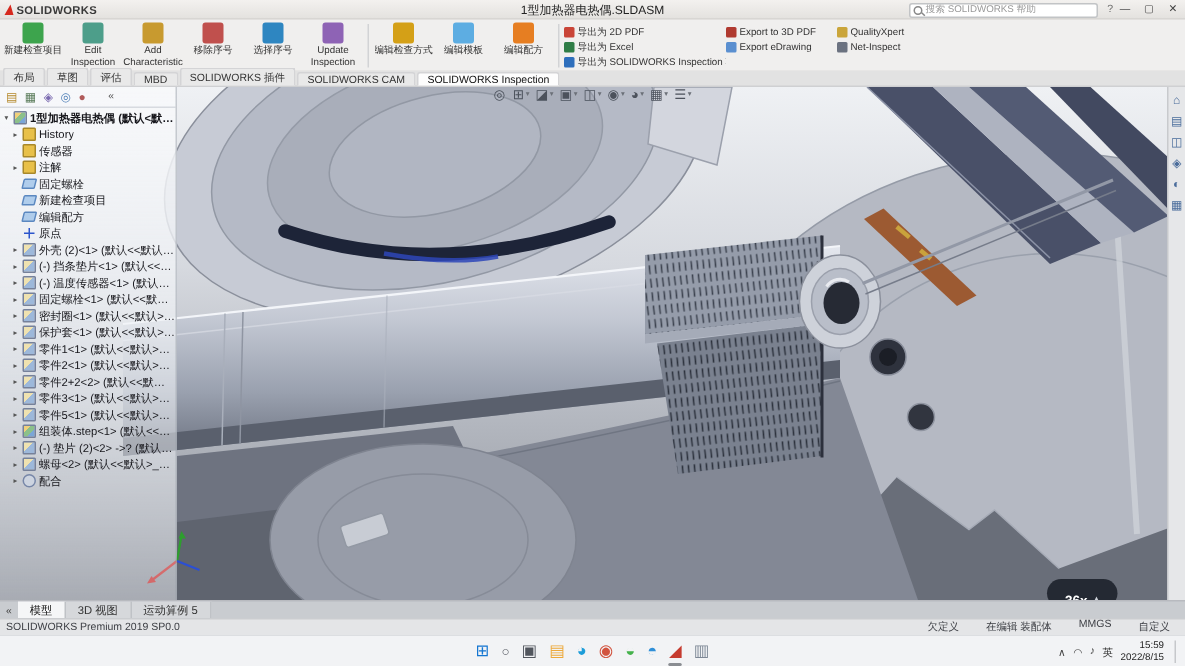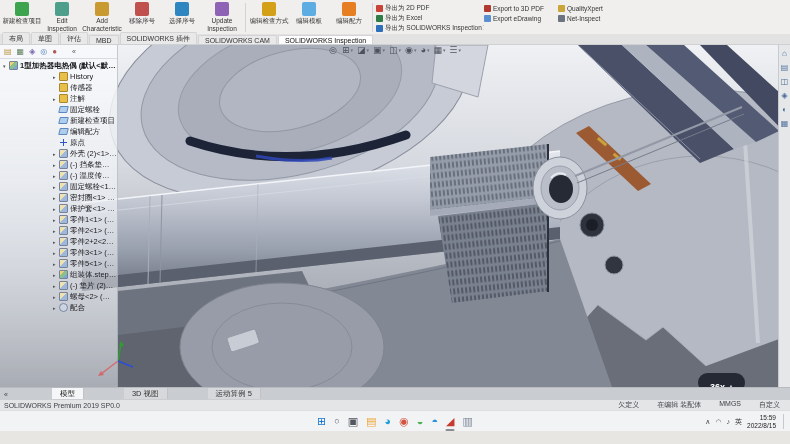--- a/index.html
+++ b/index.html
@@ -67,21 +67,21 @@
   .panel-tabs{height:13px;display:flex;align-items:center;gap:5px;padding-left:4px;border-bottom:1px solid rgba(170,175,185,0.4);font-size:8px;line-height:1;}
   .panel-tabs span{cursor:default;}
   [data-name="featuremanager-tab-icon"]{color:#b5892b;}
   [data-name="propertymanager-tab-icon"]{color:#5a7c5a;}
   [data-name="configurationmanager-tab-icon"]{color:#7a6ab0;}
   [data-name="dimxpert-tab-icon"]{color:#4a7cb5;}
   [data-name="displaymanager-tab-icon"]{color:#b05a5a;}
   [data-name="collapse-panel-icon"]{color:#555;margin-left:10px;font-size:7px;}
   .tree{padding-top:1px;}
   .tree-row{display:flex;align-items:center;height:11px;padding-left:3px;white-space:nowrap;overflow:hidden;}
-  .tree-row.child{padding-left:9px;margin-left:44px;}
+  .tree-row.child{padding-left:9px;}
   .tree-row .arrow{width:6px;font-size:5px;color:#555;flex:none;}
   .t-ico{width:9px;height:9px;flex:none;margin-right:2px;border-radius:1px;box-sizing:border-box;}
   .t-lbl{font-size:7.5px;color:#17171c;overflow:hidden;text-overflow:ellipsis;}
   .tree-root .t-lbl{font-weight:bold;}
   [data-icon="history"],[data-icon="sensor"],[data-icon="annotations"]{background:#e8c049;border:1px solid #a8882a;}
   [data-icon="plane"]{background:rgba(140,185,230,0.65);border:1px solid #5b88c0;transform:skewX(-14deg);height:7px;}
   [data-icon="origin"]{background:linear-gradient(#2b55cc,#2b55cc) center/7px 1px no-repeat,linear-gradient(#2b55cc,#2b55cc) center/1px 7px no-repeat;}
   [data-icon="part"]{background:linear-gradient(135deg,#efe2b0 45%,#9db8da 45%);border:1px solid #76819a;}
   [data-icon="assembly"]{background:linear-gradient(135deg,#f0d07a 33%,#8cc08a 33% 66%,#7aa6d8 66%);border:1px solid #76819a;}
   [data-icon="mates"]{background:#cdd4e0;border:1px solid #7787a8;border-radius:50%;}
@@ -92,21 +92,21 @@
 
   
   .zoom-badge{position:absolute;left:698px;top:307px;width:47px;height:19px;background:rgba(25,29,39,0.85);border-radius:10px;display:flex;align-items:flex-end;justify-content:center;gap:4px;z-index:4;margin-top:21px;}
   .zb-text{font-size:9px;font-weight:bold;color:#fff;}
   .zb-arrows{display:flex;flex-direction:column;font-size:4px;line-height:4px;color:#cfd3da;}
 
   
   .doc-tabs{height:12px;background:#c9ccd0;border-top:1px solid #b8babf;display:flex;align-items:flex-end;box-sizing:border-box;}
   .dt-arrows{padding:0 4px 1px 4px;font-size:7px;color:#444;}
   .dt-list{display:flex;align-items:flex-end;height:100%;}
-  .doc-tab{padding:1px 8px 0 8px;background:#d6d8db;border-right:1px solid #bfc2c6;color:#333;font-size:7.5px;height:11px;box-sizing:border-box;margin-left:40px;}
+  .doc-tab{padding:1px 8px 0 8px;background:#d6d8db;border-right:1px solid #bfc2c6;color:#333;font-size:7.5px;height:11px;box-sizing:border-box;}
   .doc-tab:nth-of-type(1){background:#f5f6f7;color:#111;}
 
   
   .statusbar{height:11px;background:#e4e5e7;border-top:1px solid #cbcdd0;display:flex;align-items:center;font-size:7px;color:#3e4046;padding:0 4px;box-sizing:border-box;}
   .sb-left{flex:1;}
   .sb-items{display:flex;margin-right:6px;}
   .sb-items span{margin-left:18px;}
 
   
   .taskbar{height:21px;background:#f2f3f5;border-top:1px solid #dcdee1;position:relative;display:flex;align-items:center;justify-content:center;gap:8px;box-sizing:border-box;}
@@ -125,20 +125,38 @@
   .tray{position:absolute;right:4px;top:0;height:21px;display:flex;align-items:center;gap:5px;font-size:7px;color:#333;}
   .tray .glyph{font-size:7px;color:#444;}
   .clock{text-align:right;font-size:6.5px;line-height:7.5px;color:#222;}
   .show-desktop{width:2px;height:15px;border-left:1px solid #c6c8cb;margin-left:2px;}
 </style>
 </head>
 <body>
 
 <div class="app" data-name="solidworks-window">
 
+  <div class="titlebar" data-name="title-bar">
+    <div class="brand" data-name="app-brand">
+      <span class="sw-logo" data-name="solidworks-logo-icon"></span>
+      <span class="brand-name" data-name="brand-name">SOLIDWORKS</span>
+    </div>
+    <div class="tb-title" data-name="document-title">1型加热器电热偶.SLDASM</div>
+    <div class="search-box" data-name="help-search-box">
+      <span class="mag" data-name="search-icon"></span>
+      <input class="search-input" data-name="search-input" placeholder="搜索 SOLIDWORKS 帮助" style="">
+    </div>
+    <span class="tb-help" data-name="help-icon">?</span>
+    <div class="win-controls" data-name="window-controls">
+
+    <span data-name="window-control-button">—</span>
+        <span data-name="window-control-button">▢</span>
+        <span data-name="window-control-button">✕</span>
+      </div>
+  </div>
 
   <div class="ribbon" data-name="ribbon">
     <div class="rb-group" data-name="inspection-group">
 
         <div class="rb-btn" data-name="ribbon-button">
           <span class="ico" data-name="ribbon-button-icon" data-ico="new-inspection-icon"></span>
           <span class="lbl">新建检查项目</span>
         </div>
 
         <div class="rb-btn" data-name="ribbon-button">

